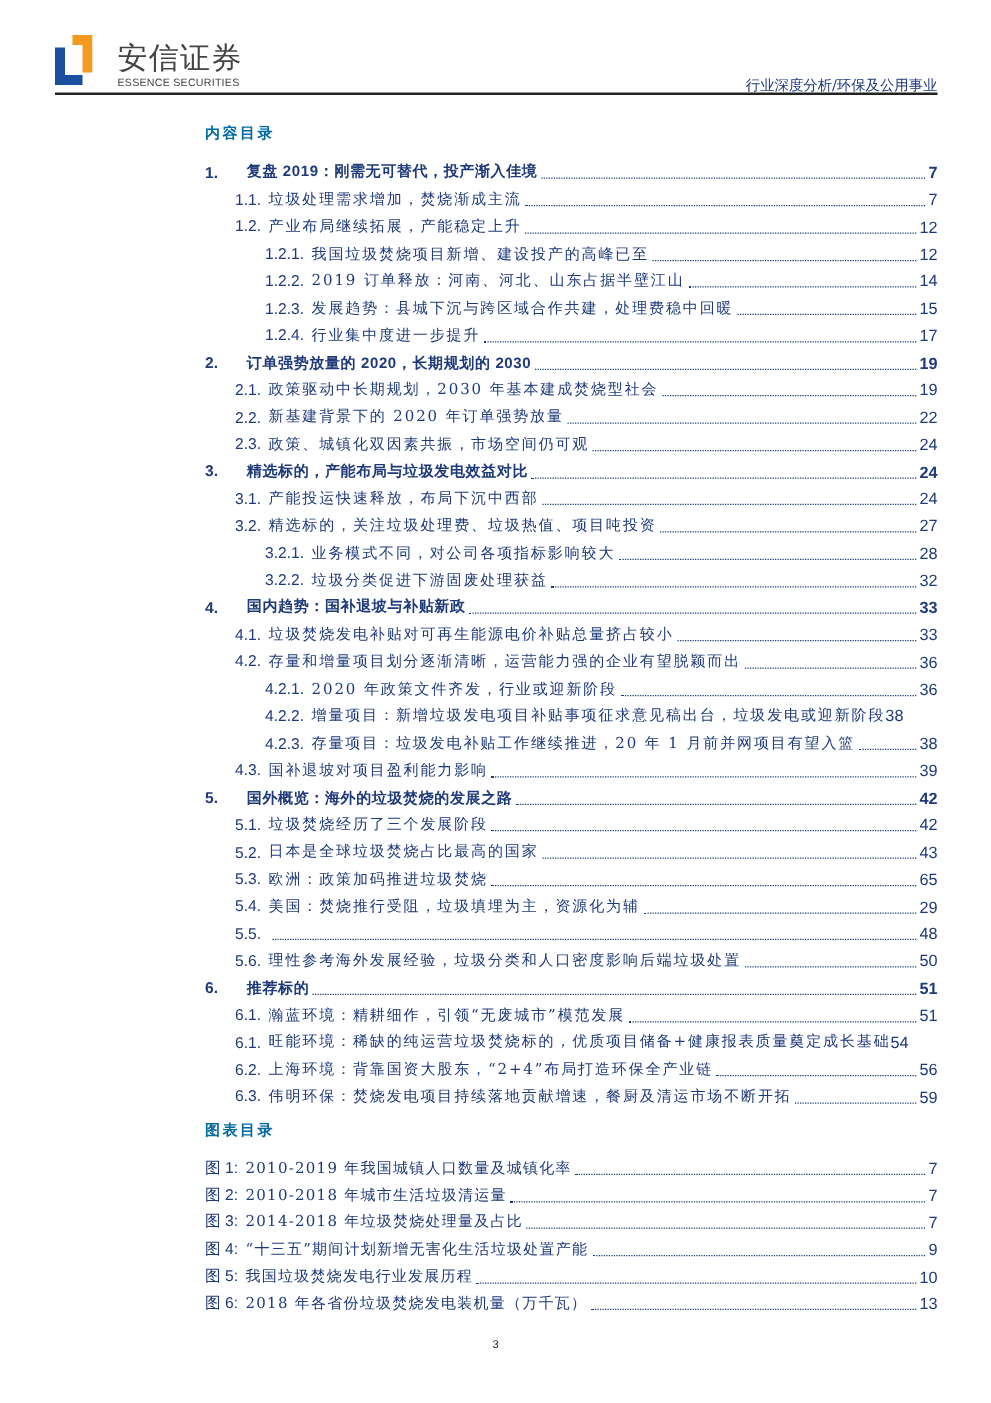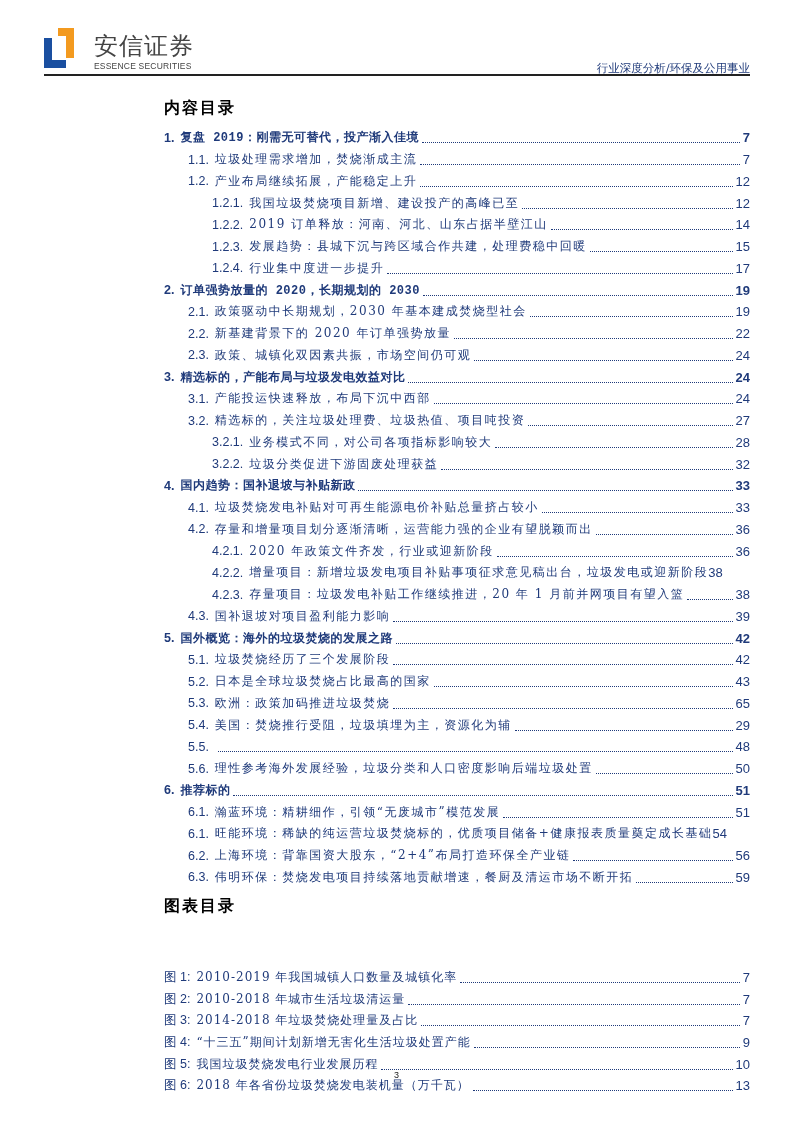--- a/index.html
+++ b/index.html
@@ -5,31 +5,31 @@
   html, body { margin: 0; padding: 0; background: #ffffff; }
   body { width: 793px; height: 1122px; position: relative; overflow: hidden;
          font-family: "DejaVu Sans", "Liberation Sans", sans-serif; color: #1f3a7a; }
   .header { position: absolute; left: 44px; top: 28px; width: 706px; height: 46px; }
   .logo-mark { position: absolute; left: 0; top: 0; width: 30px; height: 40px; }
   .logo-cn { position: absolute; left: 50px; top: 2px; font-size: 24px; color: #444; letter-spacing: 1px; font-family: "DejaVu Sans", sans-serif; }
   .logo-en { position: absolute; left: 50px; top: 33px; font-size: 8.5px; color: #444; letter-spacing: 0.2px; font-family: "Liberation Sans", sans-serif; }
   .header-category { position: absolute; right: 0; top: 33px; font-size: 11.5px; color: #1f3a7a; font-family: "DejaVu Serif", serif; }
   .header-rule { position: absolute; left: 44px; top: 74px; width: 706px; height: 2px; background: #222; }
 
-  .section-title { position: absolute; left: 164px; font-size: 16px; font-weight: bold; color: #000000; font-family: Liberation Mono, monospace; letter-spacing: 2px; }
+  .section-title { position: absolute; left: 164px; font-size: 12px; font-weight: bold; color: #0369a1; font-family: Liberation Mono, monospace; letter-spacing: 2px; }
 
   .toc { position: absolute; left: 164px; width: 586px; }
   .toc-row { position: relative; height: 21.75px; display: flex; align-items: center; font-size: 12.5px; color: #1f3a7a; white-space: nowrap; }
   .toc-row .num { font-family: "Liberation Sans", sans-serif; margin-right: 6px; flex: none; }
   .toc-row .title { font-family: "DejaVu Serif", serif; flex: none; font-size: 12px; letter-spacing: 1.5px; }
   .toc-row .dots { flex: 1 1 auto; overflow: hidden; height: 2px; margin: 8px 3px 0 3px; border-bottom: 1.5px dotted #1f3a7a; }
   .toc-row .page { font-family: "Liberation Sans", sans-serif; flex: none; font-size: 13px; }
   .lvl1 { padding-left: 0; }
   .lvl1 .num, .lvl1 .title, .lvl1 .page { font-weight: bold; }
-  .lvl1 .title { font-family: Liberation Mono, monospace; letter-spacing: 0.5px; }
+  .lvl1 .title { font-family: Liberation Sans, sans-serif; letter-spacing: 0.5px; margin-left: 17px; }
   .lvl2 { padding-left: 24px; }
   .lvl3 { padding-left: 48px; }
 
   .fig { position: absolute; left: 164px; width: 586px; }
   .fig .toc-row { height: 21.6px; }
   .fig .num { margin-right: 6px; }
   .fig .title { letter-spacing: 1px; }
 
   .page-number { position: absolute; left: 0; width: 793px; top: 1070px; text-align: center; font-size: 9px; color: #222; font-family: "Liberation Sans", sans-serif; }
 </style>
@@ -254,21 +254,21 @@
     <div class="toc-row lvl2">
       <span class="num">6.3.</span>
       <span class="title">伟明环保：焚烧发电项目持续落地贡献增速，餐厨及清运市场不断开拓</span>
       <span class="dots"></span>
       <span class="page">59</span>
     </div>
   </div>
 
 <div class="section-title" style="top:896px;">图表目录</div>
 
-<div class="fig" id="figs" style="top:924px;margin-top:43px;">
+<div class="fig" id="figs" style="top:924px;">
     <div class="toc-row lvl1-fig">
       <span class="num">图 1:</span>
       <span class="title">2010-2019 年我国城镇人口数量及城镇化率</span>
       <span class="dots"></span>
       <span class="page">7</span>
     </div>
     <div class="toc-row lvl1-fig">
       <span class="num">图 2:</span>
       <span class="title">2010-2018 年城市生活垃圾清运量</span>
       <span class="dots"></span>

